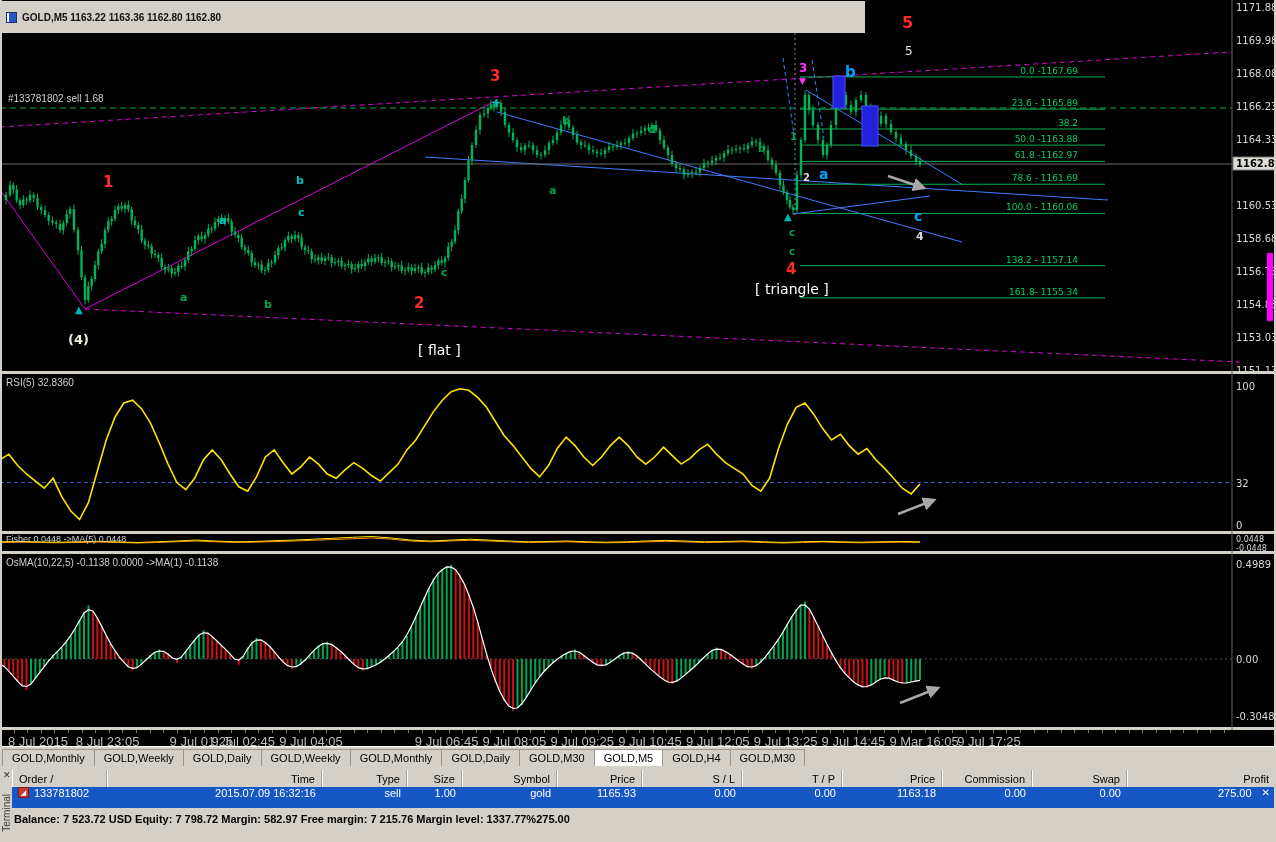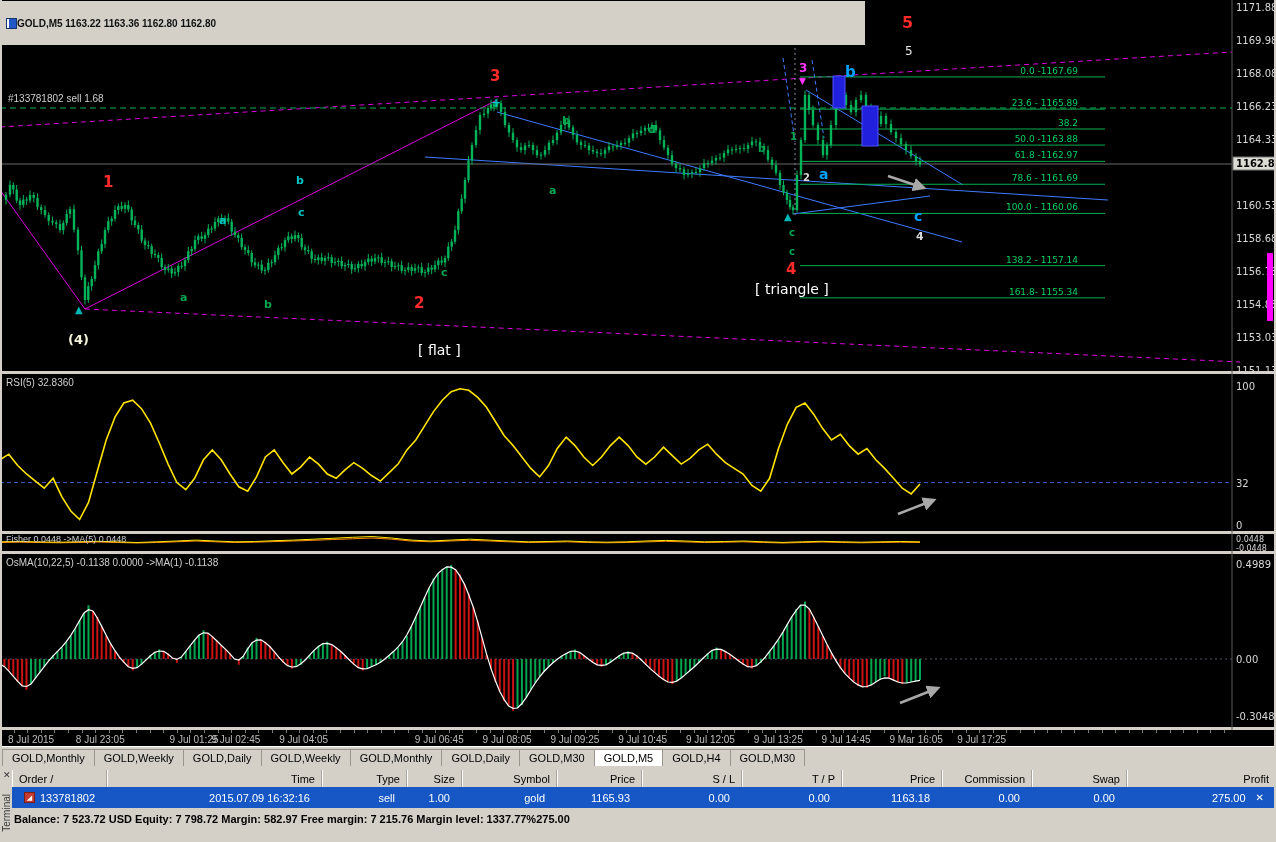--- a/index.html
+++ b/index.html
@@ -1,46 +1,46 @@
 <!DOCTYPE html>
 <html><head>
 <meta charset="utf-8">
 <style>
   html,body{margin:0;padding:0;background:#888}
   #app{position:relative;width:1276px;height:842px;background:#d4d0c8;
        font-family:"Liberation Sans","DejaVu Sans",sans-serif;overflow:hidden}
   #charts{position:absolute;left:0;top:0;display:block}
   #charts text{font-family:"DejaVu Sans",sans-serif}
   .titlebar{position:absolute;left:2px;top:1px;width:855px;height:18px;background:#d4d0c8;
-            display:flex;align-items:center;padding:13px 4px;font-size:10px;font-weight:700;
+            display:flex;align-items:center;gap:5px;padding:7px 4px;font-size:10px;font-weight:700;
             color:#101010;z-index:6}
   .title-icon{width:9px;height:9px;background:#2458c8;border:1px solid #14346e;
               box-shadow:inset 2px 0 0 #fff;flex:0 0 auto}
   .overlay-label{position:absolute;color:#cfcfcf;font-size:10px;z-index:5;white-space:pre}
   #strip-label{font-size:9px;height:16px;overflow:hidden}
   .timeaxis{position:absolute;left:0;top:730px;width:1276px;height:16px;background:#000;z-index:2}
   .timeaxis::before{content:"";position:absolute;left:0;top:0;width:1232px;height:3px;
        background:repeating-linear-gradient(90deg,#7a7a7a 0 1px,transparent 1px 13.6px)}
-  .timeaxis span{position:absolute;top:4px;font-size:10px;color:#bdbdbd;white-space:nowrap}
+  .timeaxis span{position:absolute;top:4px;font-size:13px;color:#bdbdbd;white-space:nowrap}
   .tabsbar{position:absolute;left:0;top:746px;width:1276px;height:20px;background:#d4d0c8;
            border-top:1px solid #fff;display:flex;align-items:flex-end;padding-left:2px;z-index:2}
   .tab{font-size:11px;color:#000;background:#d4d0c8;padding:2px 9px 3px 9px;
        border:1px solid #9a968e;border-bottom:none;margin-right:-1px;white-space:nowrap;cursor:default}
   .tab.active{background:#fff;position:relative;z-index:1}
   .terminal{position:absolute;left:0;top:766px;width:1276px;height:76px;background:#d4d0c8;z-index:2}
   .t-close{position:absolute;left:3px;top:5px;font-size:9px;color:#333;line-height:9px;cursor:default}
   .vtab{position:absolute;left:0px;top:20px;width:12px;height:54px;display:flex;align-items:center;justify-content:center}
   .vtab span{writing-mode:vertical-rl;transform:rotate(180deg);font-size:10px;color:#3a3a3a}
   .t-header{position:absolute;left:12px;top:4px;height:17px;display:flex;background:#d4d0c8}
   .t-header .hc{font-size:11px;color:#000;display:flex;align-items:center;justify-content:flex-end;
        padding:0 6px;border-right:1px solid #a8a49c;border-left:1px solid #fff;white-space:nowrap;overflow:hidden}
   .t-header .hc:first-child{justify-content:flex-start}
   .t-row{position:absolute;left:12px;top:21px;height:21px;display:flex;background:#1657c5;width:1264px}
-  .t-row .rc{font-size:11px;color:#fff;display:flex;align-items:center;justify-content:flex-end;
-       padding:0 12px;white-space:nowrap;overflow:hidden}
+  .t-row .rc{font-size:11px;color:#fff;display:flex;align-items:flex-start;justify-content:flex-end;
+       padding:0 6px;white-space:nowrap;overflow:hidden}
   .t-row .rc:first-child{justify-content:flex-start;gap:5px}
   .sell-icon{width:9px;height:9px;background:#c43a2e;border:1px solid #7d1f16;flex:0 0 auto;
        display:flex;align-items:center;justify-content:center;color:#fff;font-size:7px;line-height:7px}
   .row-close{margin-left:10px;font-size:10px;color:#fff;cursor:default}
   .t-balance{position:absolute;left:12px;top:42px;height:22px;width:1264px;display:flex;
        align-items:center;padding:0 28px 0 2px;
        font-size:11px;font-weight:700;color:#000;background:#d4d0c8;box-sizing:border-box}
   .frame-l{position:absolute;left:0;top:0;width:2px;height:842px;background:#d4d0c8;z-index:7}
   .frame-r{position:absolute;left:1274px;top:0;width:2px;height:842px;background:#d4d0c8;z-index:7}
   .magenta-bar{position:absolute;left:1267px;top:253px;width:6px;height:68px;background:#ff00ff;z-index:6}

